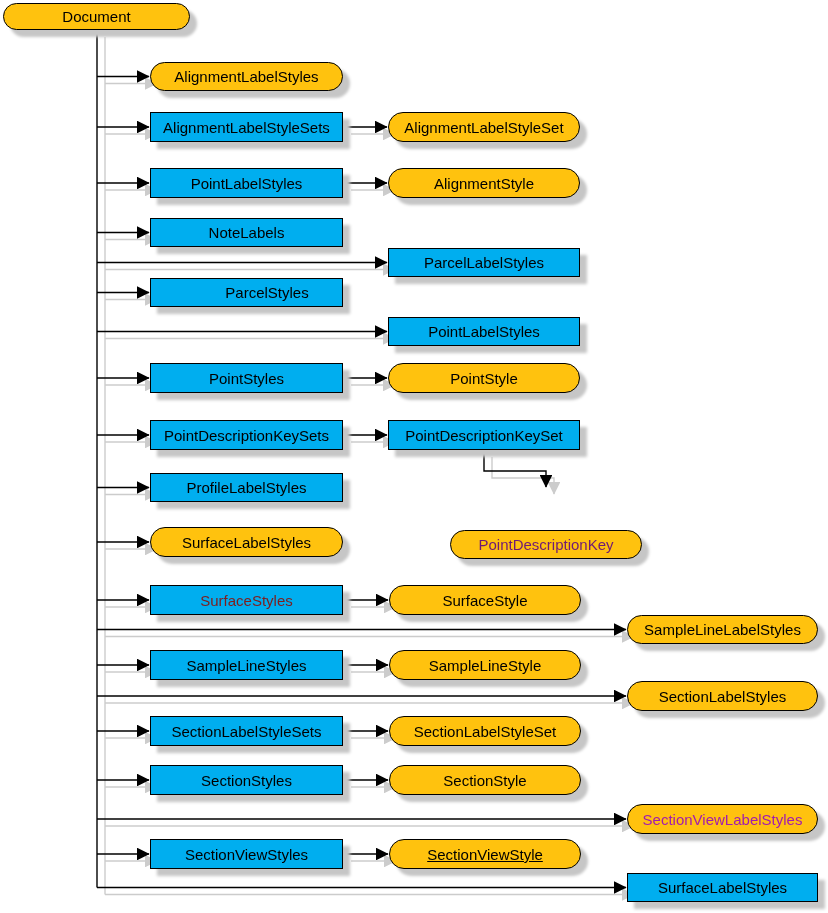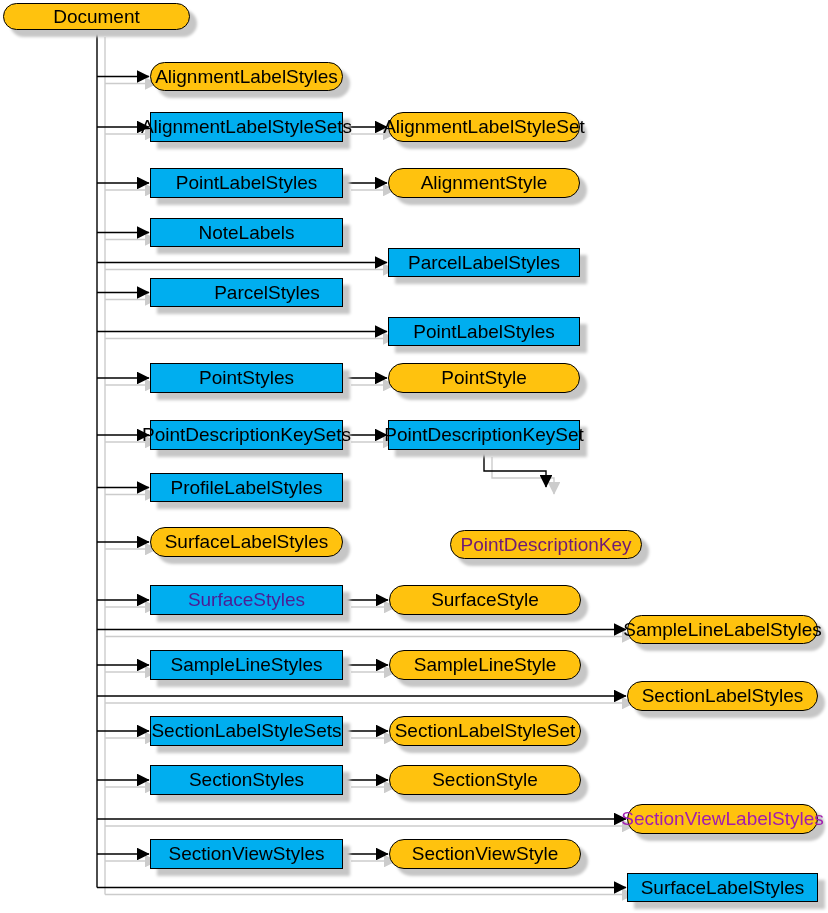--- a/index.html
+++ b/index.html
@@ -9,21 +9,21 @@
     background:#ffffff;
     font-family:"Liberation Sans","DejaVu Sans",sans-serif;
     overflow:hidden;
   }
   #edges{position:absolute;left:0;top:0;pointer-events:none;}
   .node{
     position:absolute;
     box-sizing:border-box;
     border:1.5px solid #000000;
     display:flex;align-items:center;justify-content:center;
-    font-size:19px;color:#000000;
+    font-size:15px;color:#000000;
     white-space:nowrap;
     box-shadow:7px 7px 3px #c6c6c6;
     z-index:2;
   }
   .node.rect{border-radius:0;}
   .node.pill{border-radius:15px;}
 </style>
 </head>
 <body>
 
@@ -115,27 +115,27 @@
     <div class="node rect" style="left: 388px; top: 248px; width: 192px; height: 29px; background: rgb(0, 174, 239); border-color: rgb(0, 0, 0); color: rgb(0, 0, 0);">ParcelLabelStyles</div>
     <div class="node rect" style="left: 150px; top: 278px; width: 193px; height: 29px; background: rgb(0, 174, 239); border-color: rgb(0, 0, 0); color: rgb(0, 0, 0); padding-left: 41px;">ParcelStyles</div>
     <div class="node rect" style="left: 388px; top: 317px; width: 192px; height: 29px; background: rgb(0, 174, 239); border-color: rgb(0, 0, 0); color: rgb(0, 0, 0);">PointLabelStyles</div>
     <div class="node rect" style="left: 150px; top: 363px; width: 193px; height: 30px; background: rgb(0, 174, 239); border-color: rgb(0, 0, 0); color: rgb(0, 0, 0);">PointStyles</div>
     <div class="node pill" style="left: 388px; top: 363px; width: 192px; height: 30px; background: rgb(255, 194, 14); border-color: rgb(0, 0, 0); color: rgb(0, 0, 0);">PointStyle</div>
     <div class="node rect" style="left: 150px; top: 420px; width: 193px; height: 30px; background: rgb(0, 174, 239); border-color: rgb(0, 0, 0); color: rgb(0, 0, 0);">PointDescriptionKeySets</div>
     <div class="node rect" style="left: 388px; top: 420px; width: 192px; height: 30px; background: rgb(0, 174, 239); border-color: rgb(0, 0, 0); color: rgb(0, 0, 0);">PointDescriptionKeySet</div>
     <div class="node pill" style="left: 450px; top: 488px; width: 192px; height: 29px; background: rgb(255, 194, 14); border-color: rgb(0, 0, 0); color: #701a75; margin-top: 42px;">PointDescriptionKey</div>
     <div class="node rect" style="left: 150px; top: 473px; width: 193px; height: 29px; background: rgb(0, 174, 239); border-color: rgb(0, 0, 0); color: rgb(0, 0, 0);">ProfileLabelStyles</div>
     <div class="node pill" style="left: 150px; top: 527px; width: 193px; height: 30px; background: rgb(255, 194, 14); border-color: rgb(0, 0, 0); color: rgb(0, 0, 0);">SurfaceLabelStyles</div>
-    <div class="node rect" style="left: 150px; top: 585px; width: 193px; height: 30px; background: rgb(0, 174, 239); border-color: rgb(0, 0, 0); color: #4c1d95;">SurfaceStyles</div>
+    <div class="node rect" style="left: 150px; top: 585px; width: 193px; height: 30px; background: rgb(0, 174, 239); border-color: rgb(0, 0, 0); color: #7f1d1d;">SurfaceStyles</div>
     <div class="node pill" style="left: 389px; top: 585px; width: 192px; height: 30px; background: rgb(255, 194, 14); border-color: rgb(0, 0, 0); color: rgb(0, 0, 0);">SurfaceStyle</div>
     <div class="node pill" style="left: 627px; top: 615px; width: 191px; height: 29px; background: rgb(255, 194, 14); border-color: rgb(0, 0, 0); color: rgb(0, 0, 0);">SampleLineLabelStyles</div>
     <div class="node rect" style="left: 150px; top: 650px; width: 193px; height: 30px; background: rgb(0, 174, 239); border-color: rgb(0, 0, 0); color: rgb(0, 0, 0);">SampleLineStyles</div>
     <div class="node pill" style="left: 389px; top: 650px; width: 192px; height: 30px; background: rgb(255, 194, 14); border-color: rgb(0, 0, 0); color: rgb(0, 0, 0);">SampleLineStyle</div>
     <div class="node pill" style="left: 627px; top: 681px; width: 191px; height: 30px; background: rgb(255, 194, 14); border-color: rgb(0, 0, 0); color: rgb(0, 0, 0);">SectionLabelStyles</div>
     <div class="node rect" style="left: 150px; top: 716px; width: 193px; height: 30px; background: rgb(0, 174, 239); border-color: rgb(0, 0, 0); color: rgb(0, 0, 0);">SectionLabelStyleSets</div>
     <div class="node pill" style="left: 389px; top: 716px; width: 192px; height: 30px; background: rgb(255, 194, 14); border-color: rgb(0, 0, 0); color: rgb(0, 0, 0);">SectionLabelStyleSet</div>
     <div class="node rect" style="left: 150px; top: 765px; width: 193px; height: 30px; background: rgb(0, 174, 239); border-color: rgb(0, 0, 0); color: rgb(0, 0, 0);">SectionStyles</div>
     <div class="node pill" style="left: 389px; top: 765px; width: 192px; height: 30px; background: rgb(255, 194, 14); border-color: rgb(0, 0, 0); color: rgb(0, 0, 0);">SectionStyle</div>
     <div class="node pill" style="left: 627px; top: 804px; width: 191px; height: 30px; background: rgb(255, 194, 14); border-color: rgb(0, 0, 0); color: #a21caf;">SectionViewLabelStyles</div>
     <div class="node rect" style="left: 150px; top: 839px; width: 193px; height: 30px; background: rgb(0, 174, 239); border-color: rgb(0, 0, 0); color: rgb(0, 0, 0);">SectionViewStyles</div>
-    <div class="node pill" style="left: 389px; top: 839px; width: 192px; height: 30px; background: rgb(255, 194, 14); border-color: rgb(0, 0, 0); color: rgb(0, 0, 0);">SectionViewStyle</div>
+    <div class="node pill" style="left: 389px; top: 839px; width: 192px; height: 30px; background: rgb(255, 194, 14); border-color: rgb(0, 0, 0); color: rgb(0, 0, 0); text-decoration: underline;">SectionViewStyle</div>
     <div class="node rect" style="left: 627px; top: 873px; width: 191px; height: 29px; background: rgb(0, 174, 239); border-color: rgb(0, 0, 0); color: rgb(0, 0, 0);">SurfaceLabelStyles</div>
   </div>
 
 </body></html>

